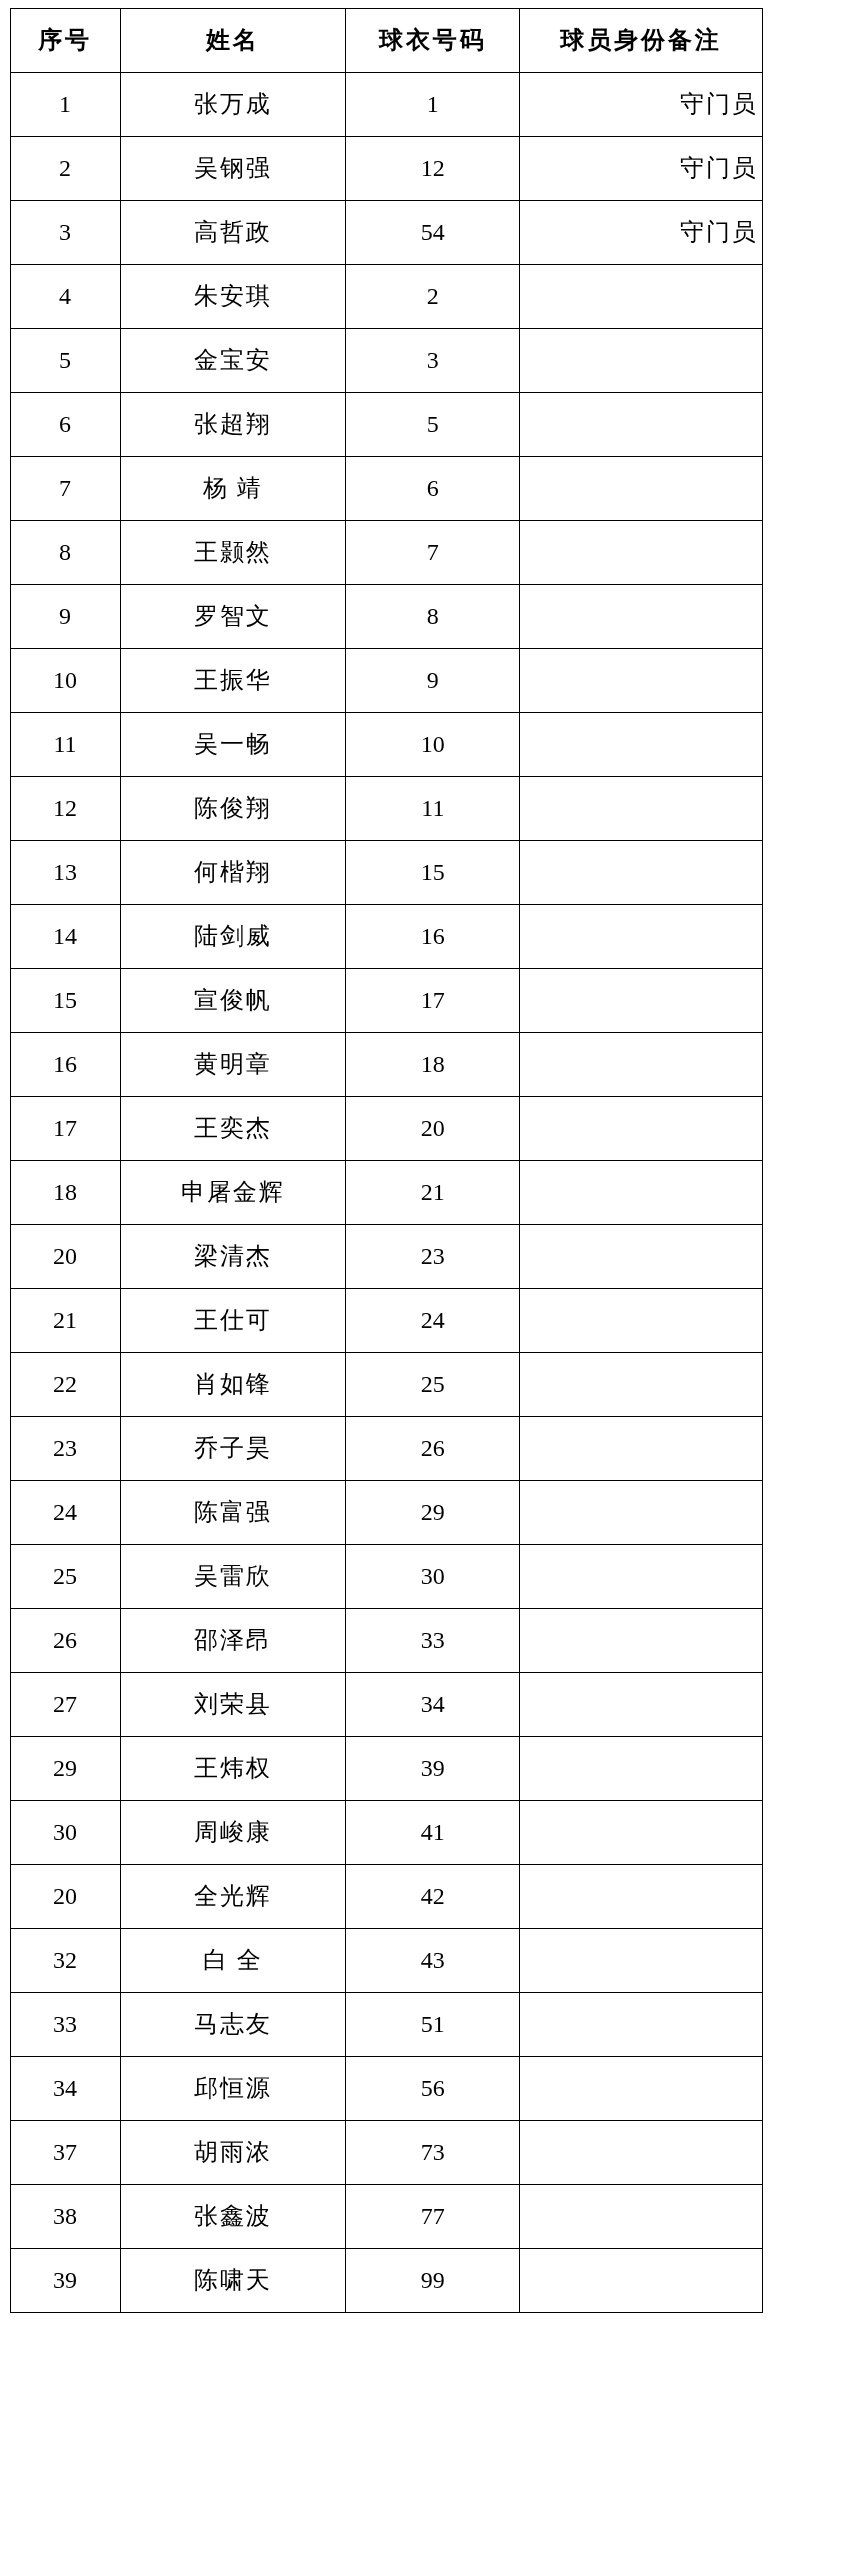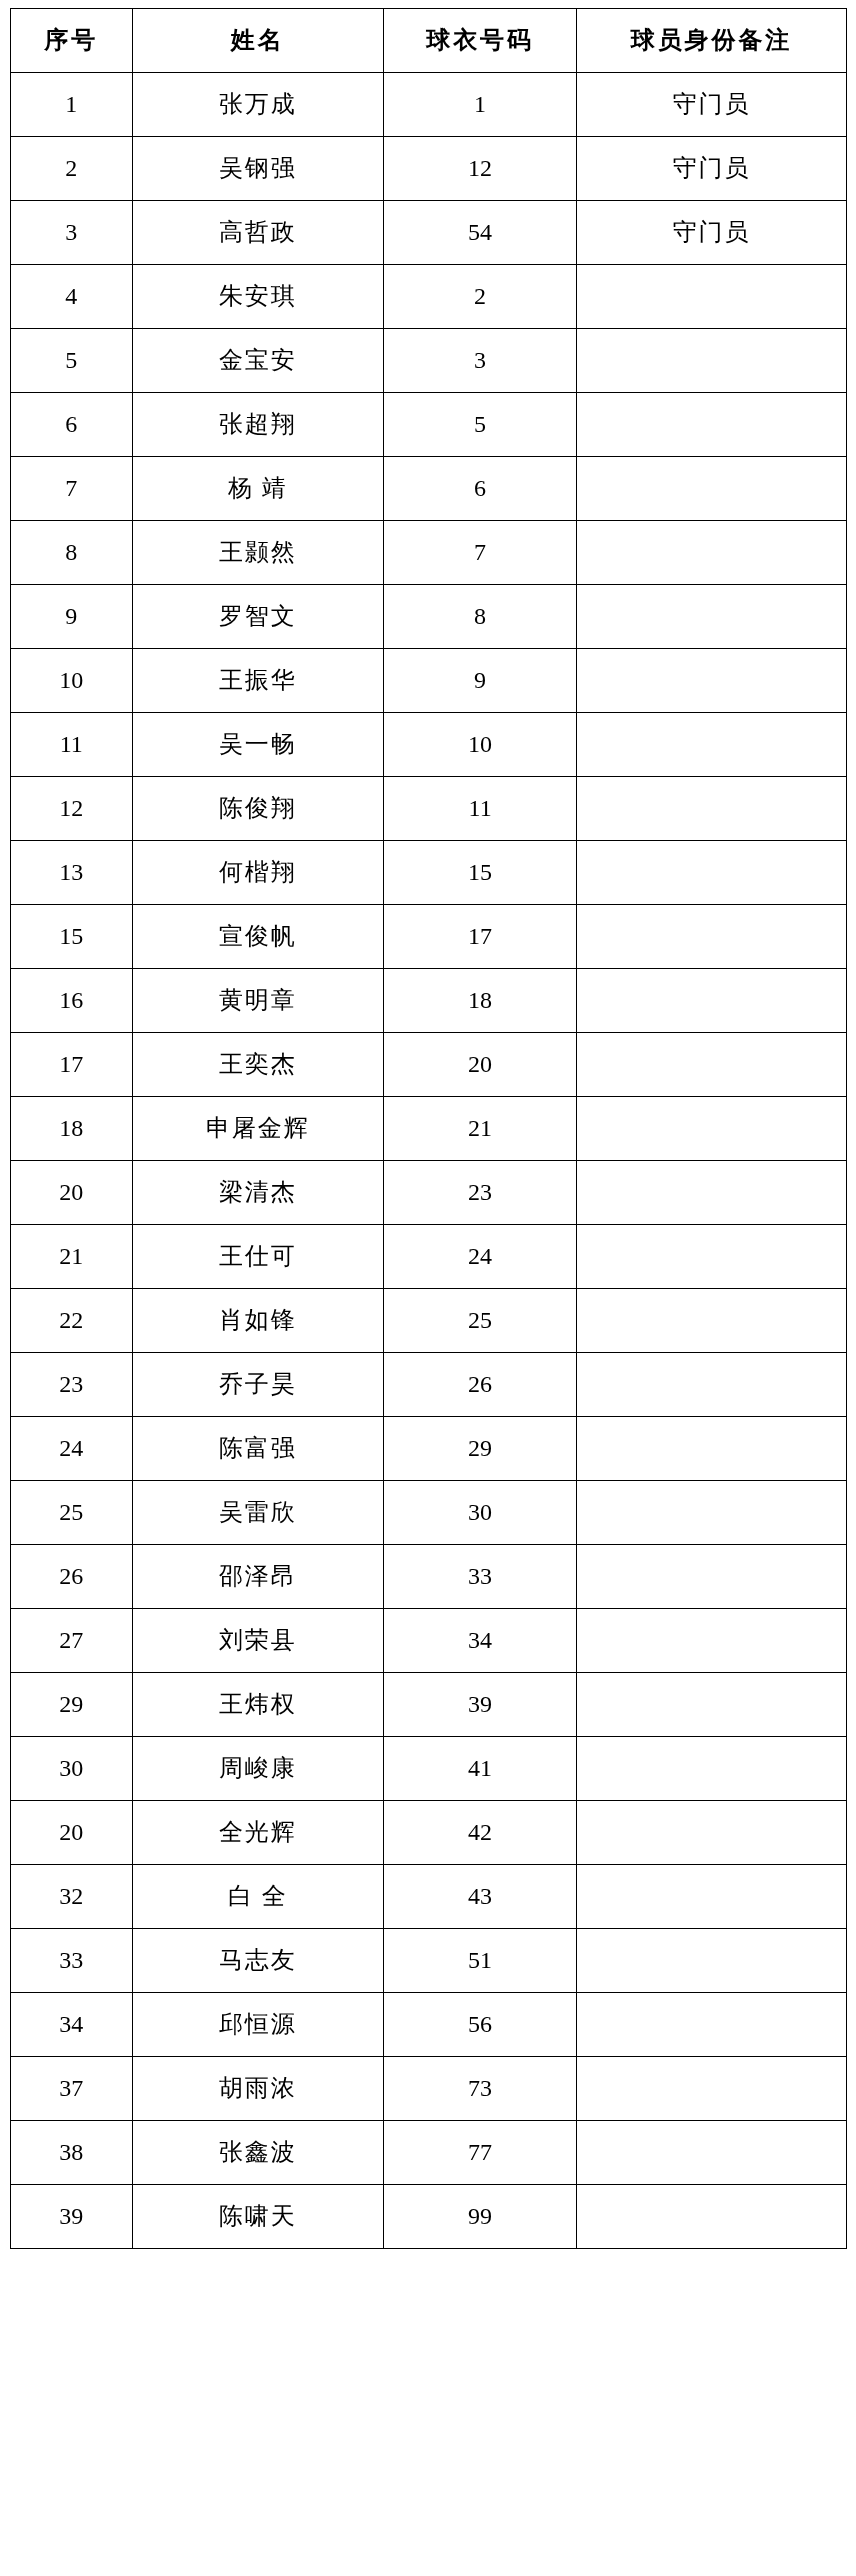--- a/index.html
+++ b/index.html
@@ -11,21 +11,21 @@
     width: 856px;
     font-family: "Liberation Serif", "DejaVu Serif", serif;
   }
   .page {
     width: 856px;
     box-sizing: border-box;
     padding: 7.7px 9.6px 9.6px 9.6px;
   }
   table.roster {
     border-collapse: collapse;
-    width: 837px;
+    width: 753px;
     table-layout: fixed;
     border: 1.9px solid #000;
   }
   table.roster col.c-index { width: 94px; }
   table.roster col.c-name  { width: 193px; }
   table.roster col.c-num   { width: 149px; }
   table.roster col.c-note  { width: 207px; }
   table.roster th, table.roster td {
     border: 1.9px solid #000;
     text-align: center;
@@ -46,20 +46,21 @@
     letter-spacing: 0;
   }
   table.roster td.name {
     letter-spacing: 1.9px;
   }
   table.roster td.num {
     letter-spacing: 0;
   }
   table.roster td.note {
     letter-spacing: 1.9px;
+    text-align: right;
   }
 </style>
 </head>
 <body>
 
 <div class="page">
   <table class="roster">
     <colgroup>
       <col class="c-index">
       <col class="c-name">
@@ -147,20 +148,26 @@
           <td class="num">11</td>
           <td class="note"></td>
         </tr>
         <tr>
           <td class="idx">13</td>
           <td class="name">何楷翔</td>
           <td class="num">15</td>
           <td class="note"></td>
         </tr>
         <tr>
+          <td class="idx">14</td>
+          <td class="name">陆剑威</td>
+          <td class="num">16</td>
+          <td class="note"></td>
+        </tr>
+        <tr>
           <td class="idx">15</td>
           <td class="name">宣俊帆</td>
           <td class="num">17</td>
           <td class="note"></td>
         </tr>
         <tr>
           <td class="idx">16</td>
           <td class="name">黄明章</td>
           <td class="num">18</td>
           <td class="note"></td>

